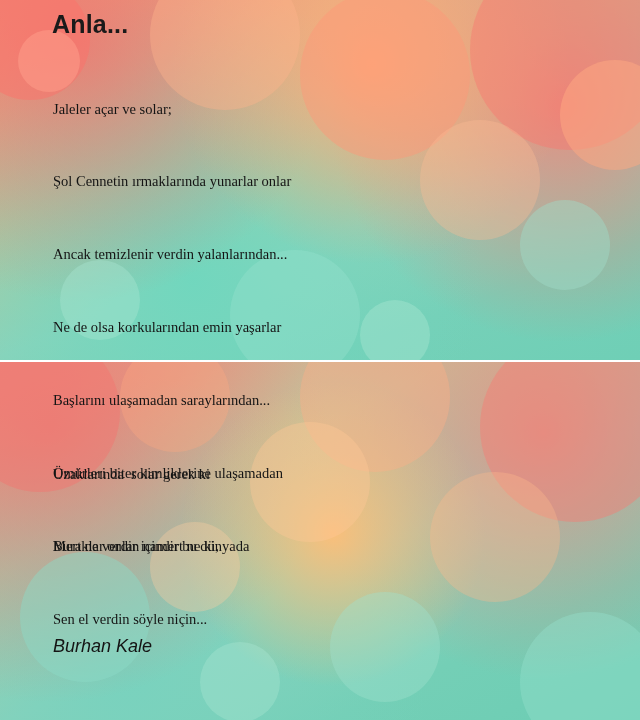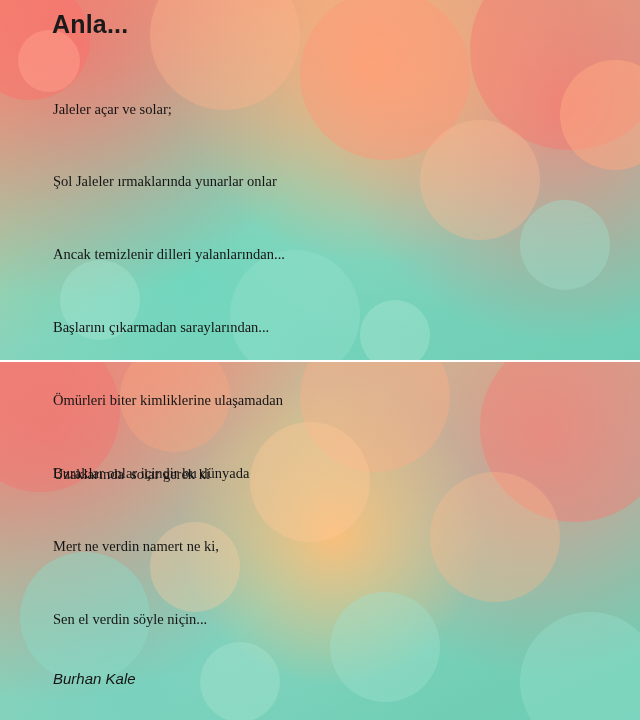--- a/index.html
+++ b/index.html
@@ -91,22 +91,22 @@
     line-height: 24.3px;
     white-space: pre;
   }
   .stanza-one { top: 48px; }
   .stanza-two { top: 413px; }
   .poem-line { white-space: pre; font-family: Liberation Serif, serif; }
 
   .author {
     position: absolute;
     left: 53px;
-    top: 670px;
-    font-size: 15px;
+    top: 636px;
+    font-size: 18px;
     font-style: italic;
     color: #141414;
   }
 </style>
 </head>
 <body>
 
 <div class="poem-page">
 
   <div class="bg bg-top">
@@ -139,23 +139,24 @@
     <div class="bokeh" style="left:330px;top:230px;width:110px;height:110px;background:rgba(160,225,205,0.40);"></div>
     <div class="bokeh" style="left:520px;top:250px;width:140px;height:140px;background:rgba(150,225,205,0.40);"></div>
     <div class="bokeh" style="left:200px;top:280px;width:80px;height:80px;background:rgba(175,232,212,0.35);"></div>
   </div>
 
   <div class="content">
     <div class="poem-title">Anla...</div>
 
     <div class="stanza stanza-one">
       <div class="poem-line">Jaleler açar ve solar;</div>
-      <div class="poem-line">Şol Jaleler ırmaklarında yunarlar onlar</div>
-      <div class="poem-line">Ancak temizlenir dilleri yalanlarından...</div>
-      <div class="poem-line">Başlarını çıkarmadan saraylarından...</div>
+      <div class="poem-line">Şol Cennetin ırmaklarında yunarlar onlar</div>
+      <div class="poem-line">Ancak temizlenir verdin yalanlarından...</div>
+      <div class="poem-line">Ne de olsa korkularından emin yaşarlar</div>
+      <div class="poem-line">Başlarını ulaşamadan saraylarından...</div>
       <div class="poem-line">Ömürleri biter kimliklerine ulaşamadan</div>
       <div class="poem-line">Buraklar onlar içindir bu dünyada</div>
     </div>
 
     <div class="stanza stanza-two">
       <div class="poem-line">Uzaklarında  solar gerek ki</div>
       <div class="poem-line">Mert ne verdin namert ne ki,</div>
       <div class="poem-line">Sen el verdin söyle niçin...</div>
       
       

